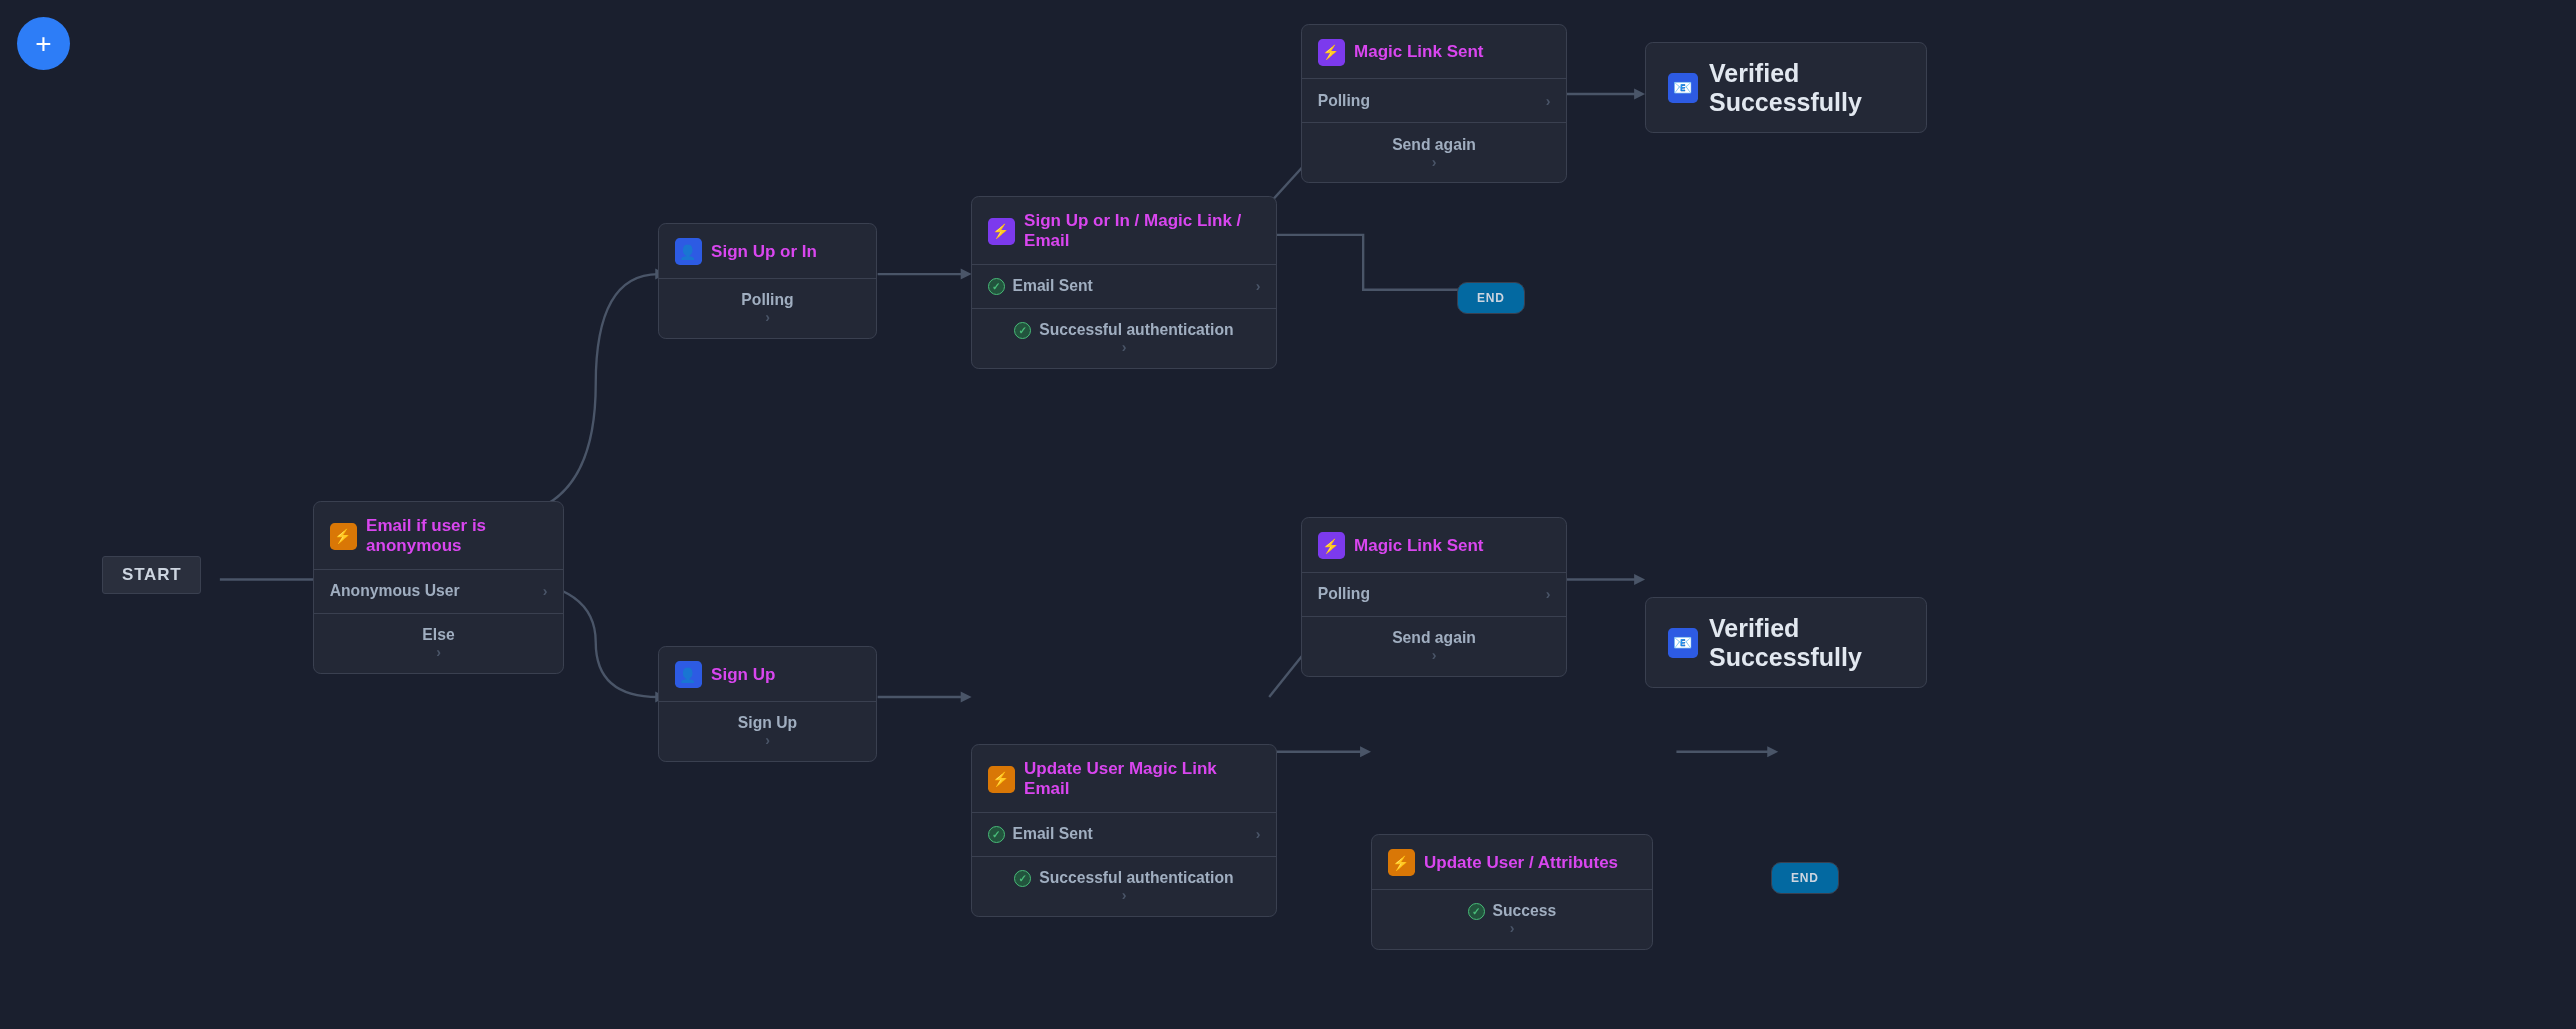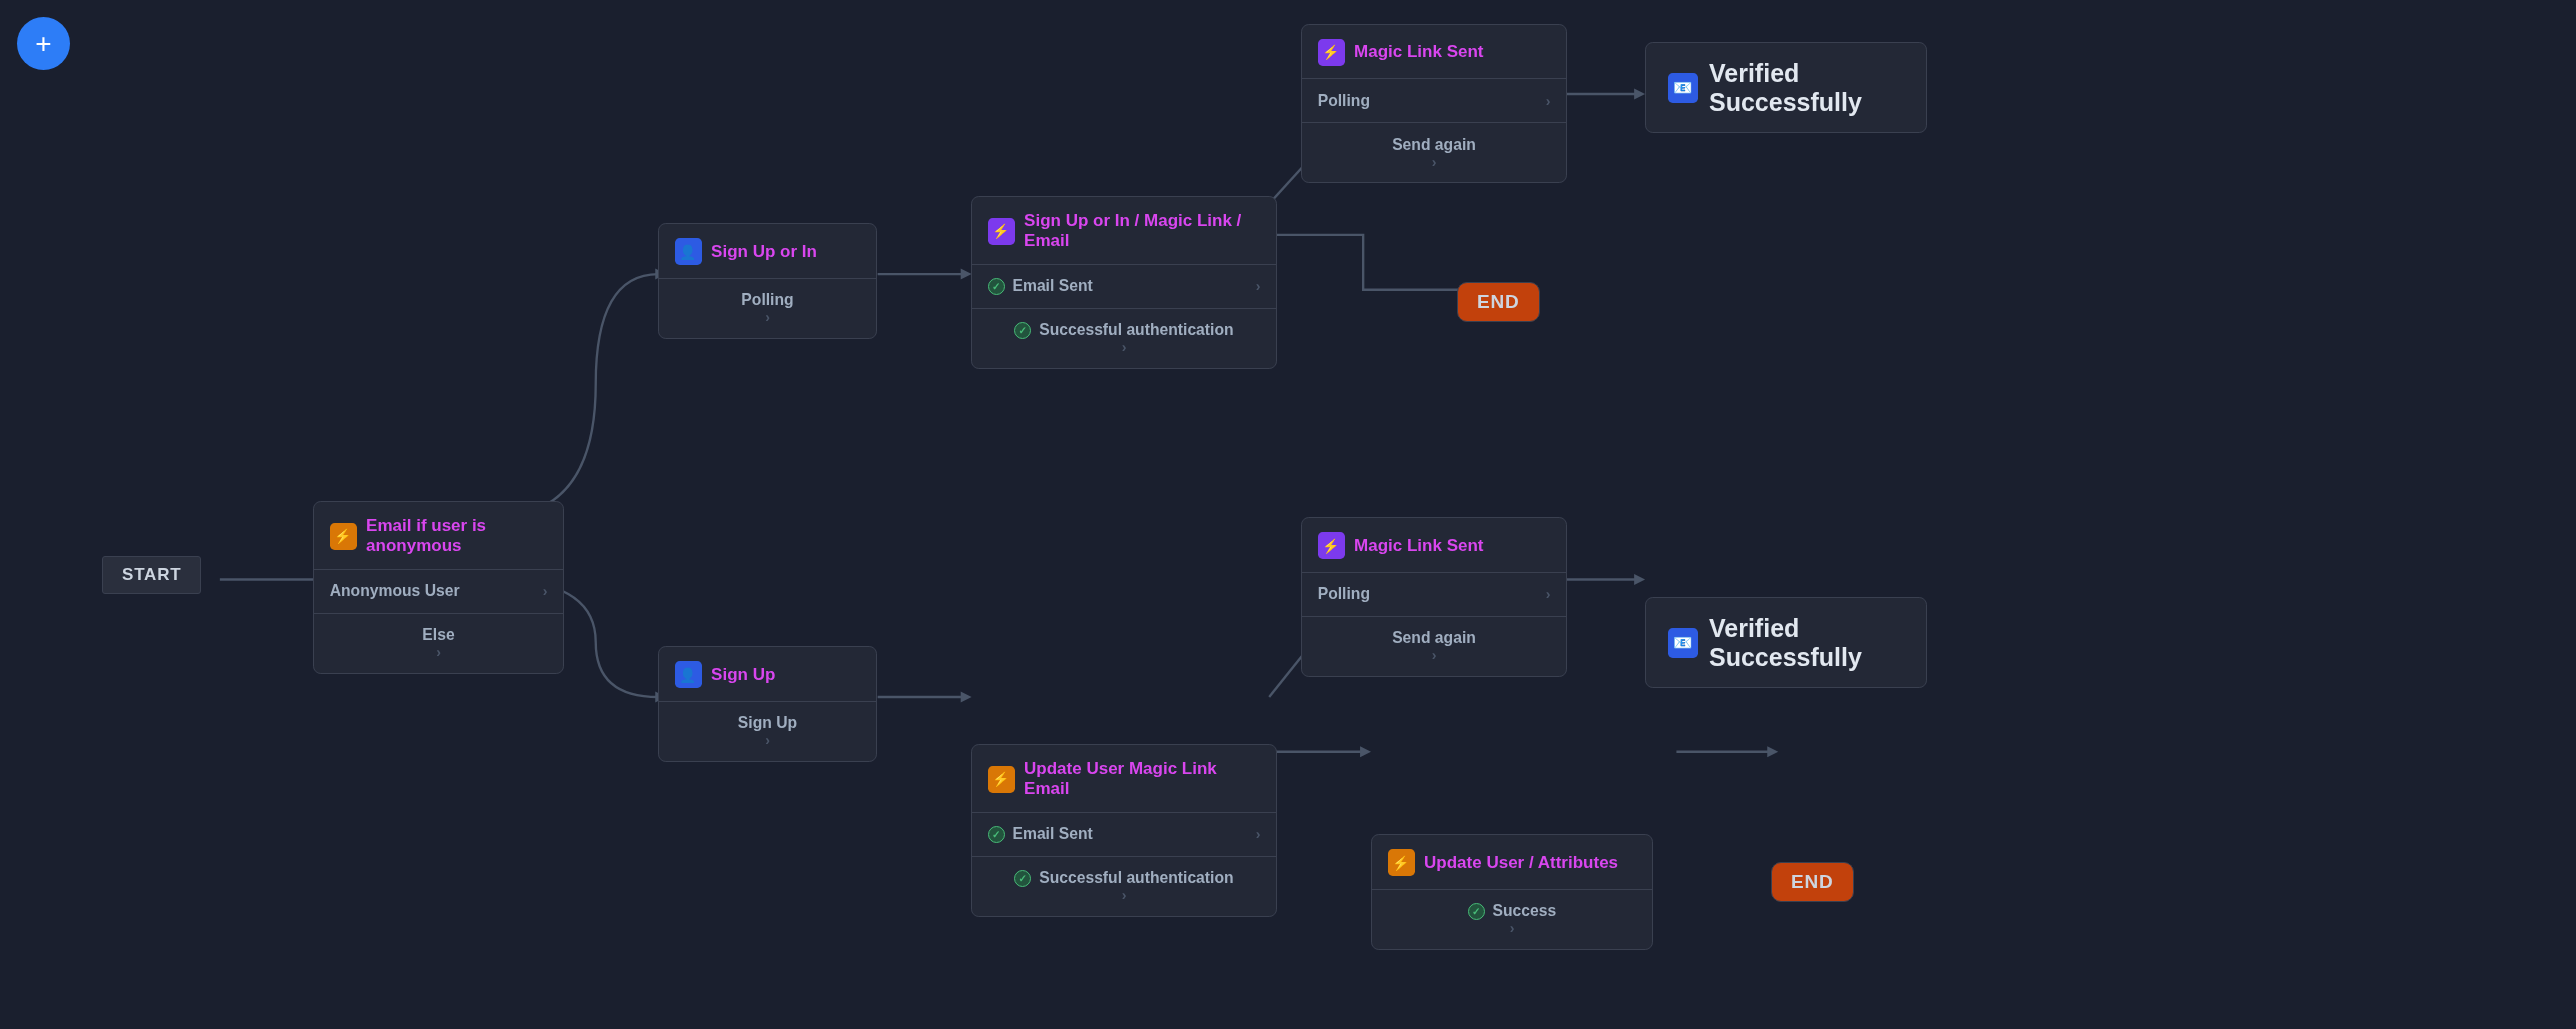--- a/index.html
+++ b/index.html
@@ -51,26 +51,26 @@
       padding: 7.8px 19px;
       color: #cdd5e0;
       font-size: 17px;
       font-weight: 600;
       letter-spacing: 0.8px;
     }
 
     
     .end-node {
       position: absolute;
-      background: #c2410c;
+      background: #0369a1;
       border: 1.6px solid #3a4050;
       border-radius: 10px;
       padding: 7.8px 19px;
       color: #cdd5e0;
-      font-size: 19px;
+      font-size: 12px;
       font-weight: 600;
       letter-spacing: 0.8px;
     }
 
     
     .flow-card {
       position: absolute;
       background: #232836;
       border: 1.2px solid #3a4050;
       border-radius: 7.8px;

